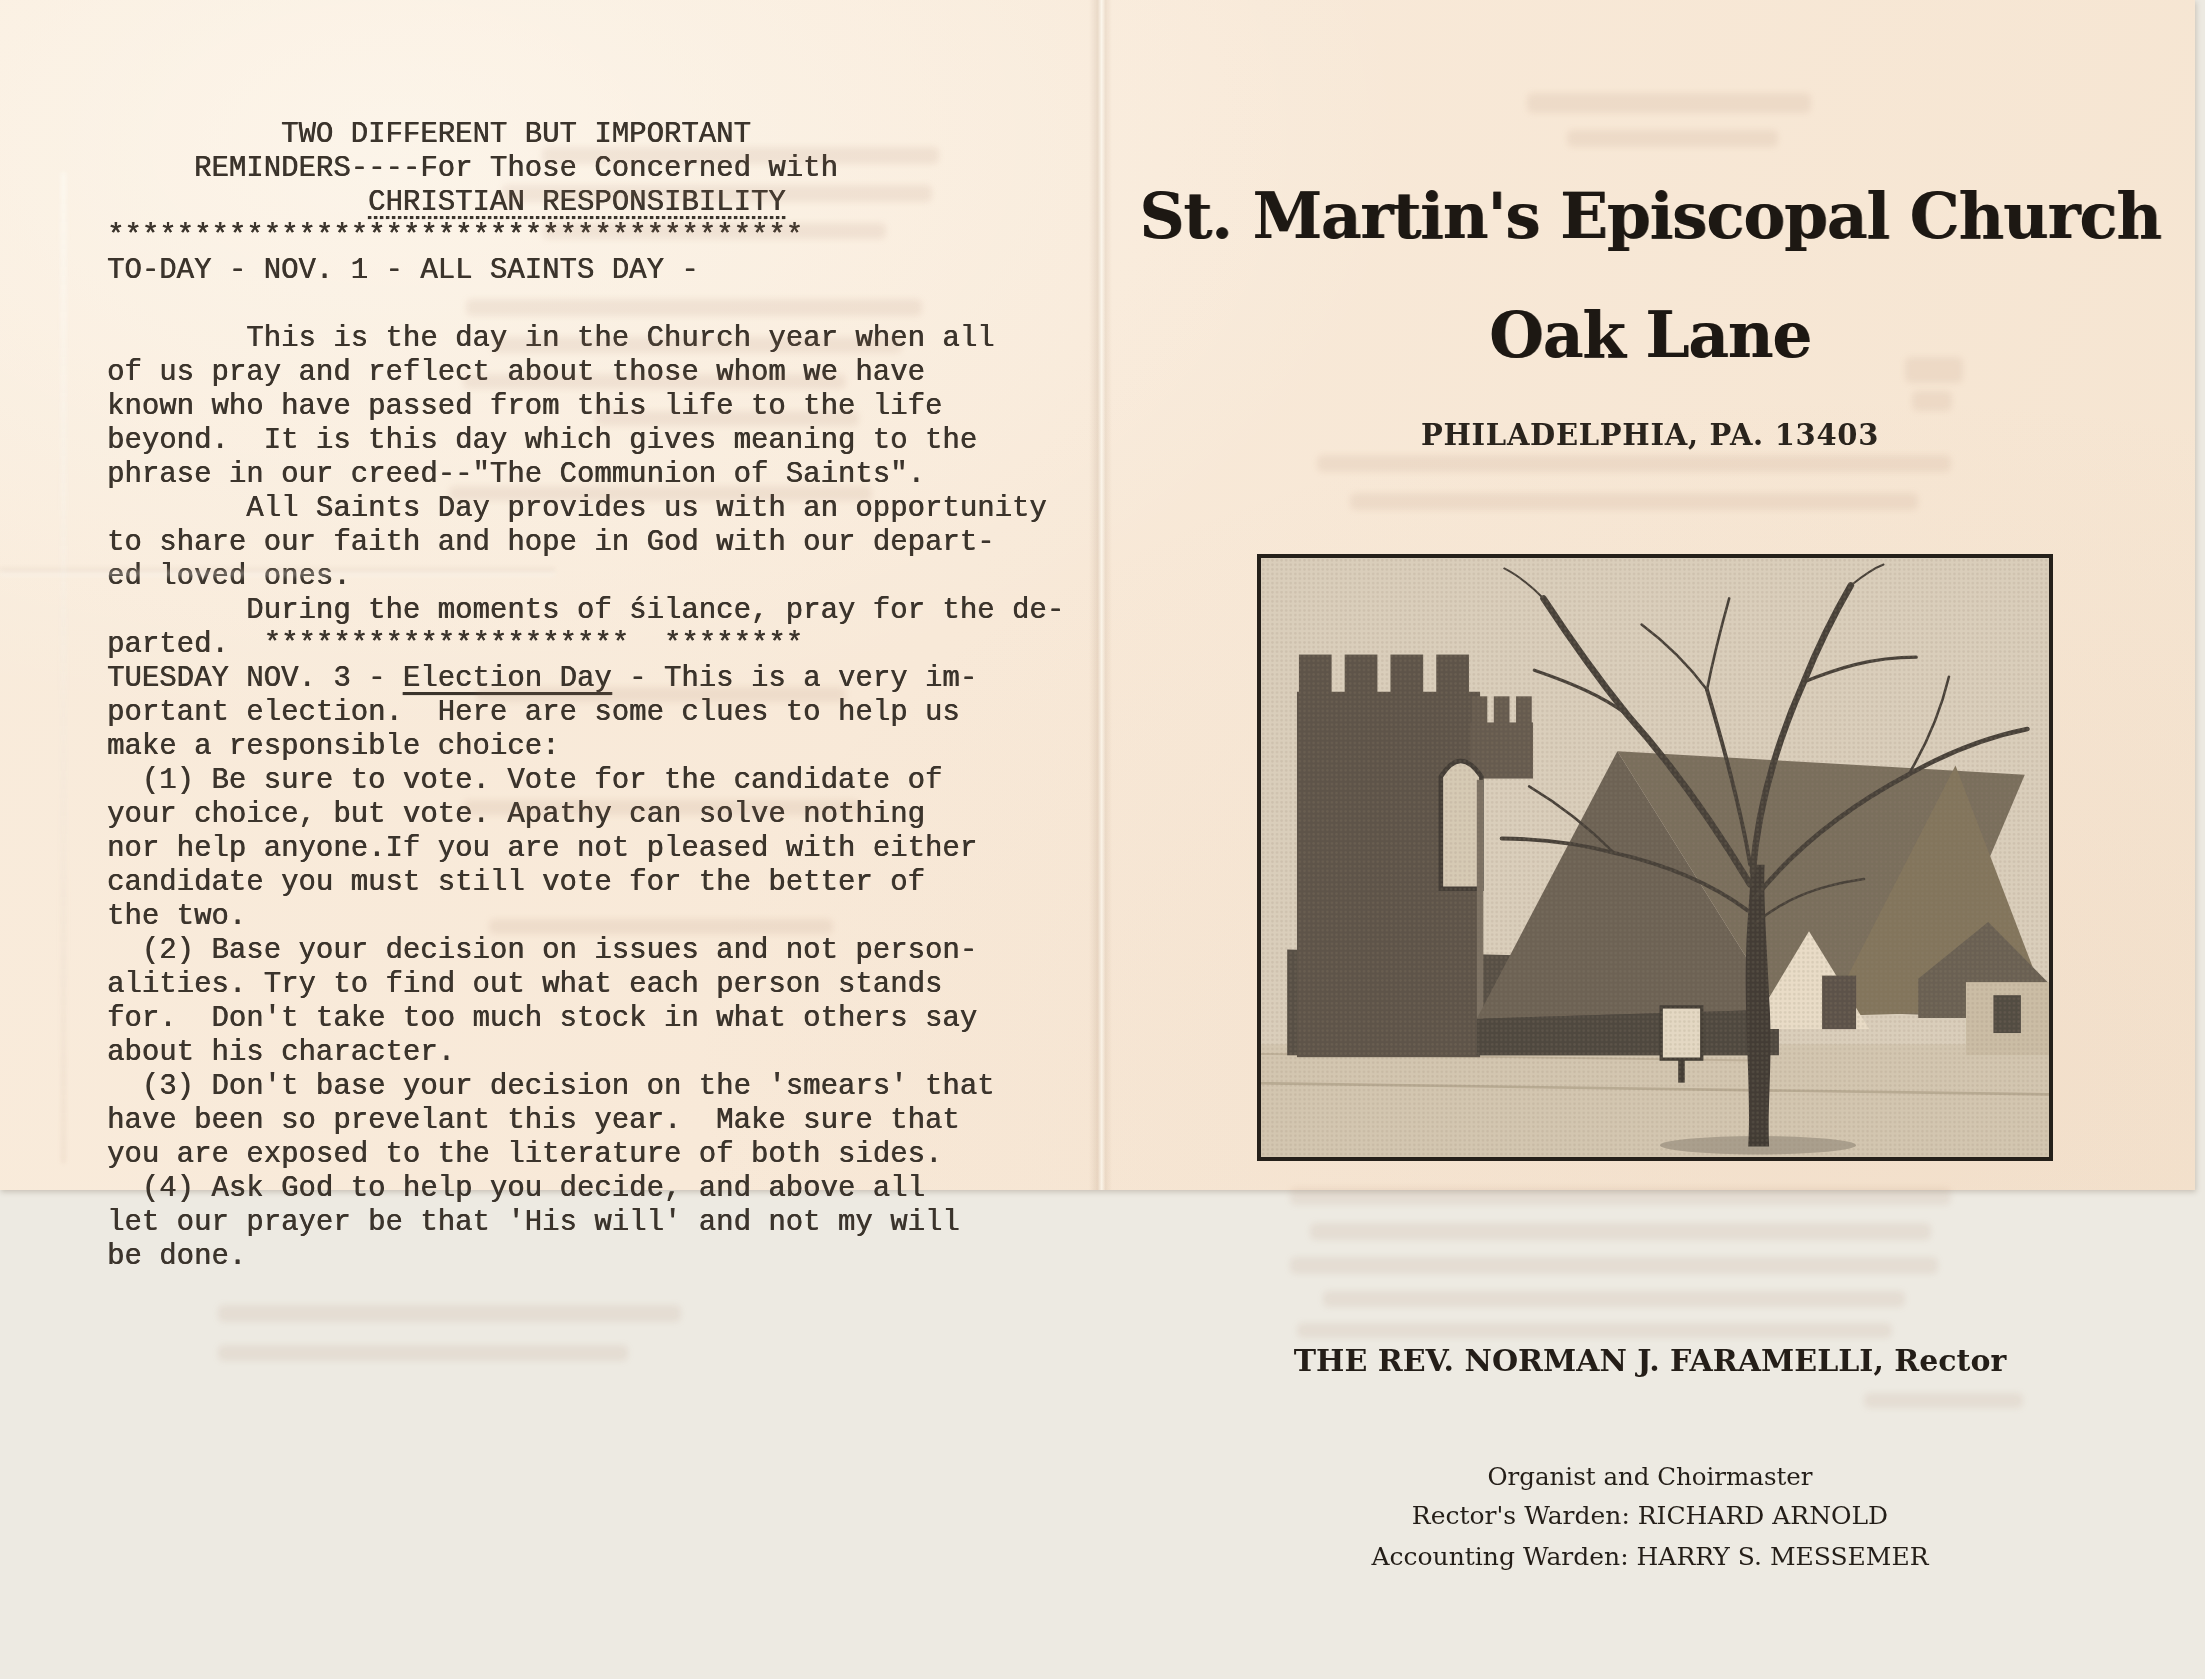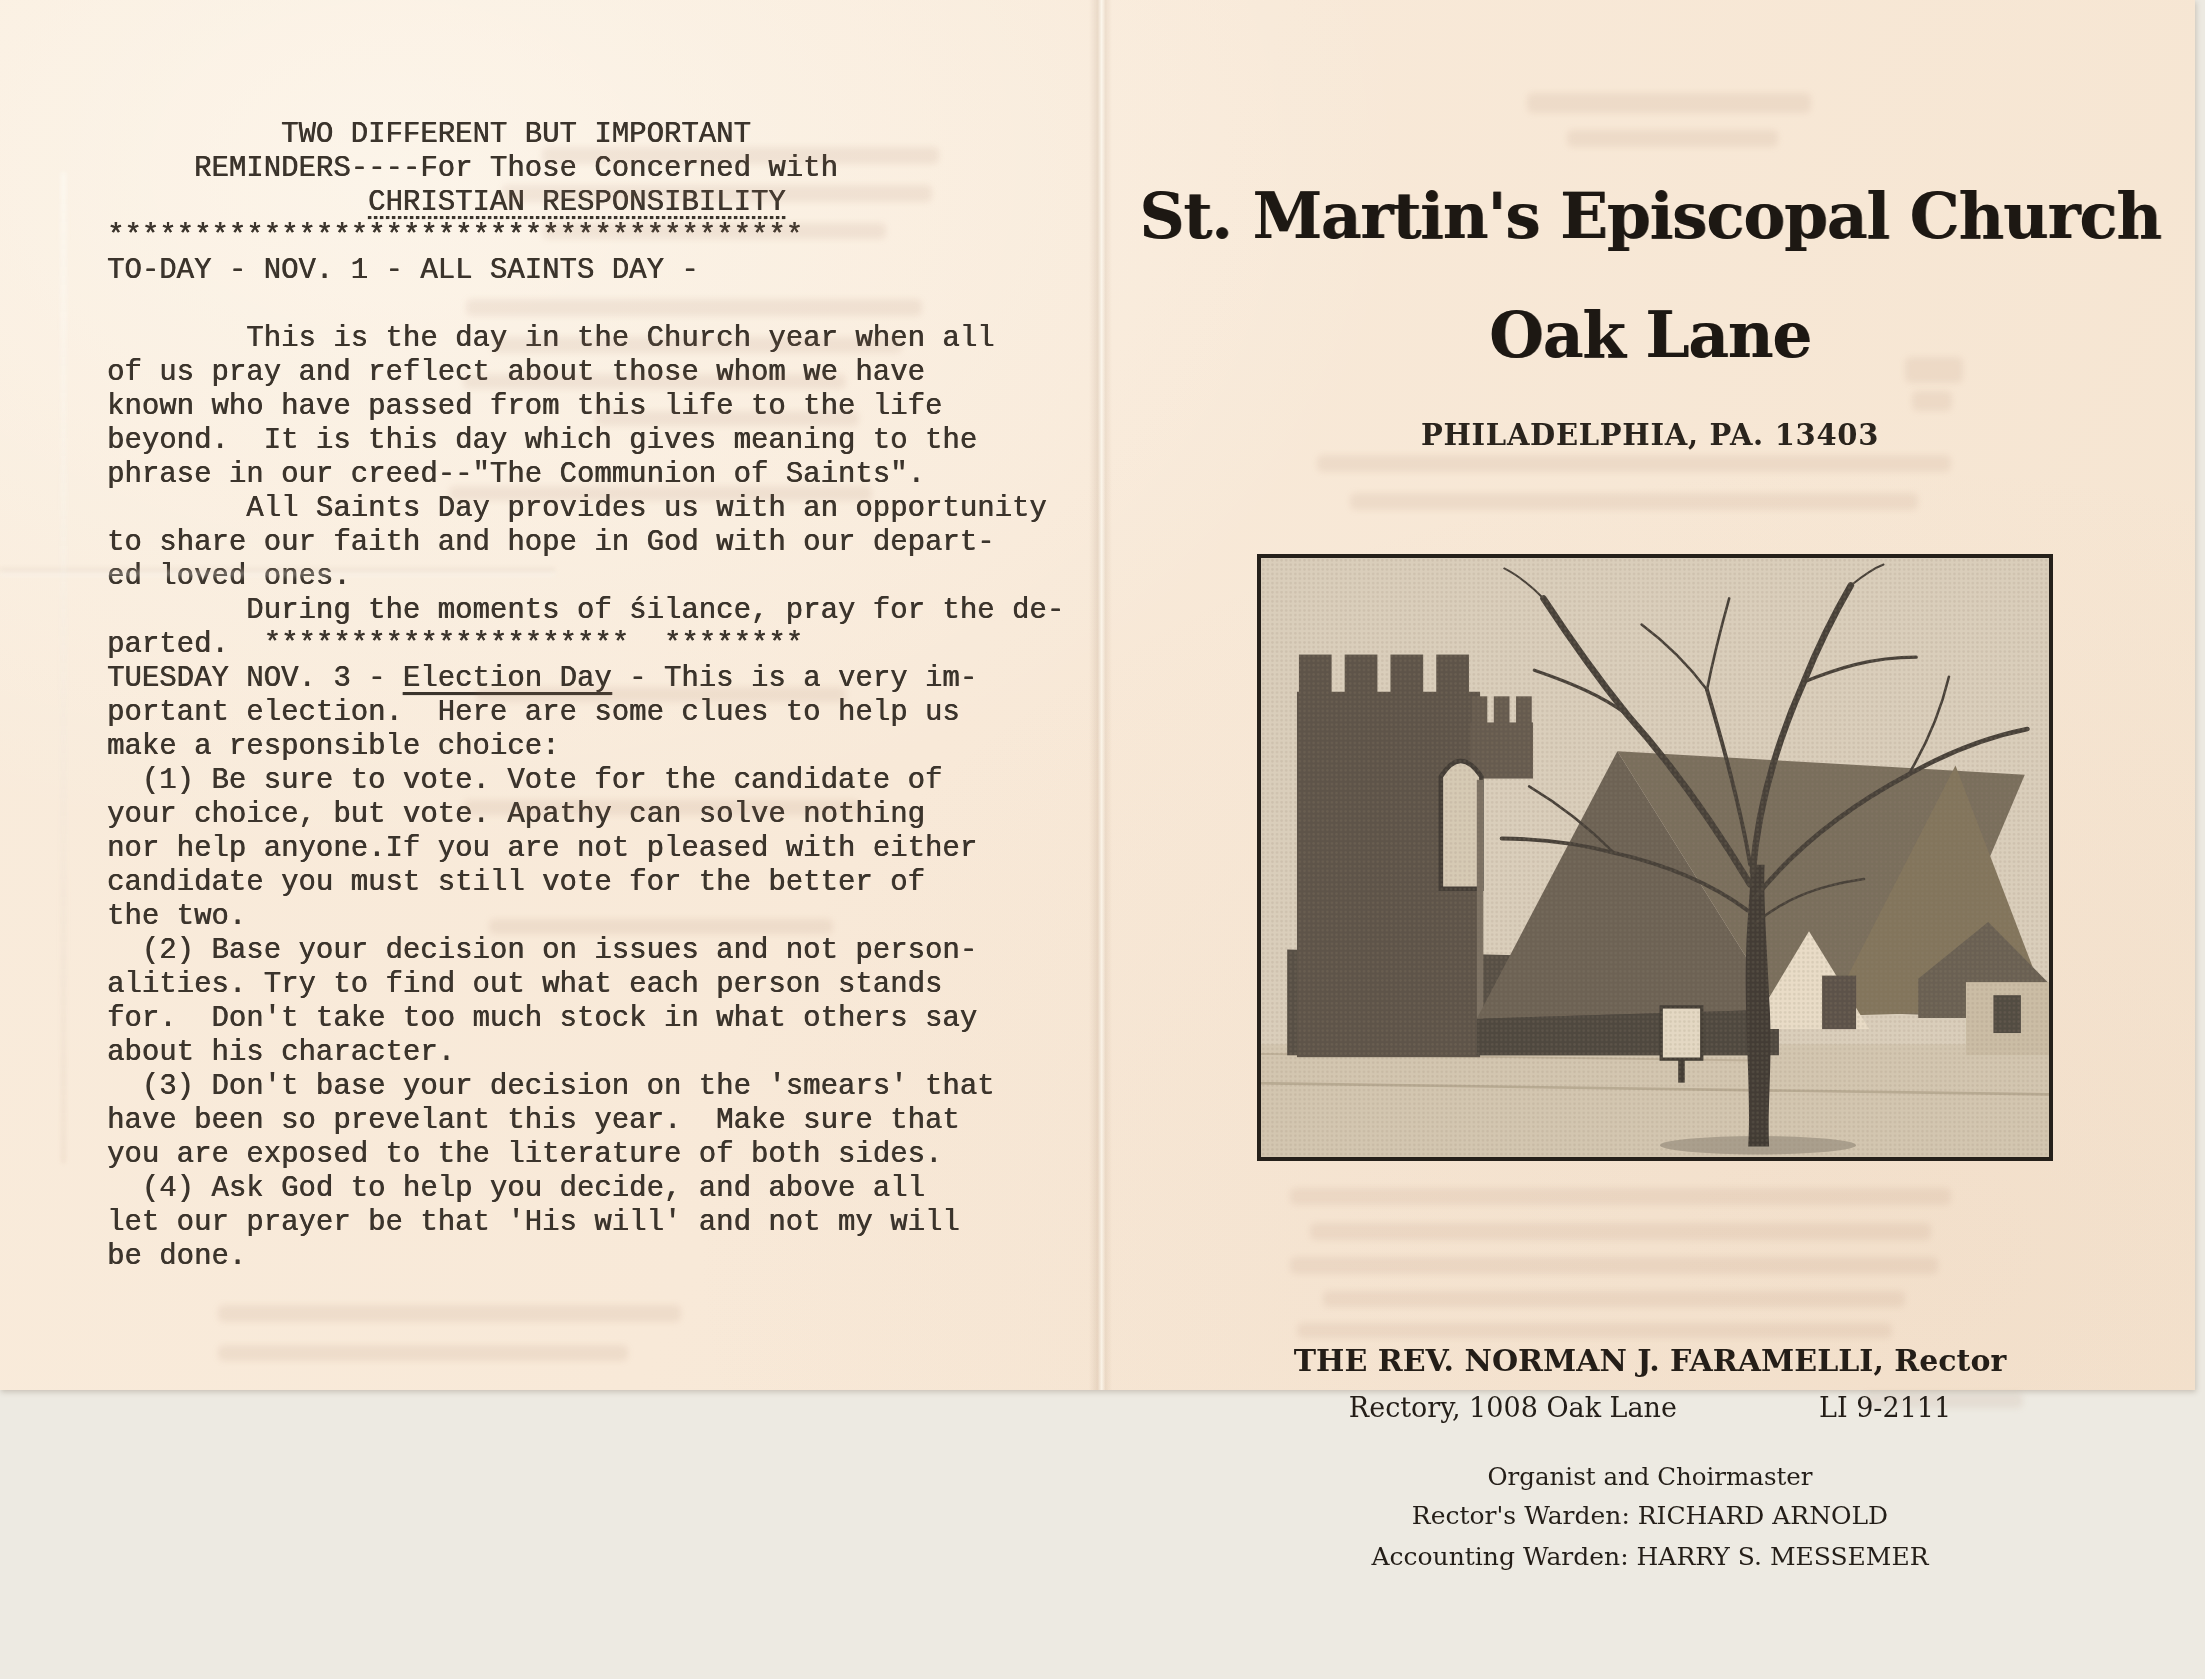--- a/index.html
+++ b/index.html
@@ -3,21 +3,21 @@
 <meta charset="utf-8">
 <style>
   html,body{margin:0;padding:0;}
   body{
     width:2205px;height:1679px;position:relative;
     background:#edeae2;
     font-family:"Liberation Serif",serif;
     overflow:hidden;
   }
   .paper{
-    position:absolute;left:0;top:0;width:2195px;height:1390px;
+    position:absolute;left:0;top:0;width:2195px;height:1190px;
     background:
       radial-gradient(ellipse at 18% 12%, rgba(255,252,245,.55) 0%, rgba(255,252,245,0) 40%),
       radial-gradient(ellipse at 85% 90%, rgba(210,170,140,.10) 0%, rgba(210,170,140,0) 45%),
       linear-gradient(115deg,#f9ecdc 0%,#f8e9d8 45%,#f5e4d0 100%);
     box-shadow:1.3px 2px 5.3px rgba(90,70,50,.25);
   }
   
   .fold{
     position:absolute;top:0;left:1089px;width:22.5px;height:100%;
     background:linear-gradient(90deg,rgba(130,90,60,0) 0%,rgba(130,90,60,.12) 38%,rgba(255,255,248,.55) 55%,rgba(130,90,60,.09) 72%,rgba(130,90,60,0) 100%);
@@ -190,24 +190,20 @@
     <div class="ghost" style="left:213px;top:455px;width:634px;height:17px;"></div>
     <div class="ghost" style="left:246px;top:493px;width:568px;height:16.5px;"></div>
     <div class="ghost" style="left:186px;top:1188px;width:661px;height:17px;"></div>
     <div class="ghost" style="left:206px;top:1223px;width:621px;height:16.5px;"></div>
     <div class="ghost" style="left:186px;top:1257px;width:648px;height:16.5px;"></div>
     <div class="ghost" style="left:219px;top:1291px;width:582px;height:16px;"></div>
     <div class="ghost" style="left:193px;top:1323px;width:595px;height:15px;"></div>
     <div class="ghost" style="left:760px;top:1393px;width:159px;height:14.5px;"></div>
 
     <div class="credit bold" style="top:1343px;font-size:30px;">THE REV. NORMAN J. FARAMELLI, Rector</div>
-    <div class="rectory-row" style="top:1392px;">
-      <span>Rectory, 1008 Oak Lane</span>
-      <span>LI 9-2111</span>
-    </div>
     <div class="credit" style="top:1462px;font-size:24.5px;">Organist and Choirmaster</div>
     <div class="credit" style="top:1542px;font-size:25px;">Accounting Warden: HARRY S. MESSEMER</div>
     <div class="credit" style="top:1501px;font-size:25px;">Rector's Warden: RICHARD ARNOLD</div>
   </section>
 
   <div class="fold"></div>
   <div class="crease-h"></div>
   <div class="crease-v"></div>
 </div>
 

